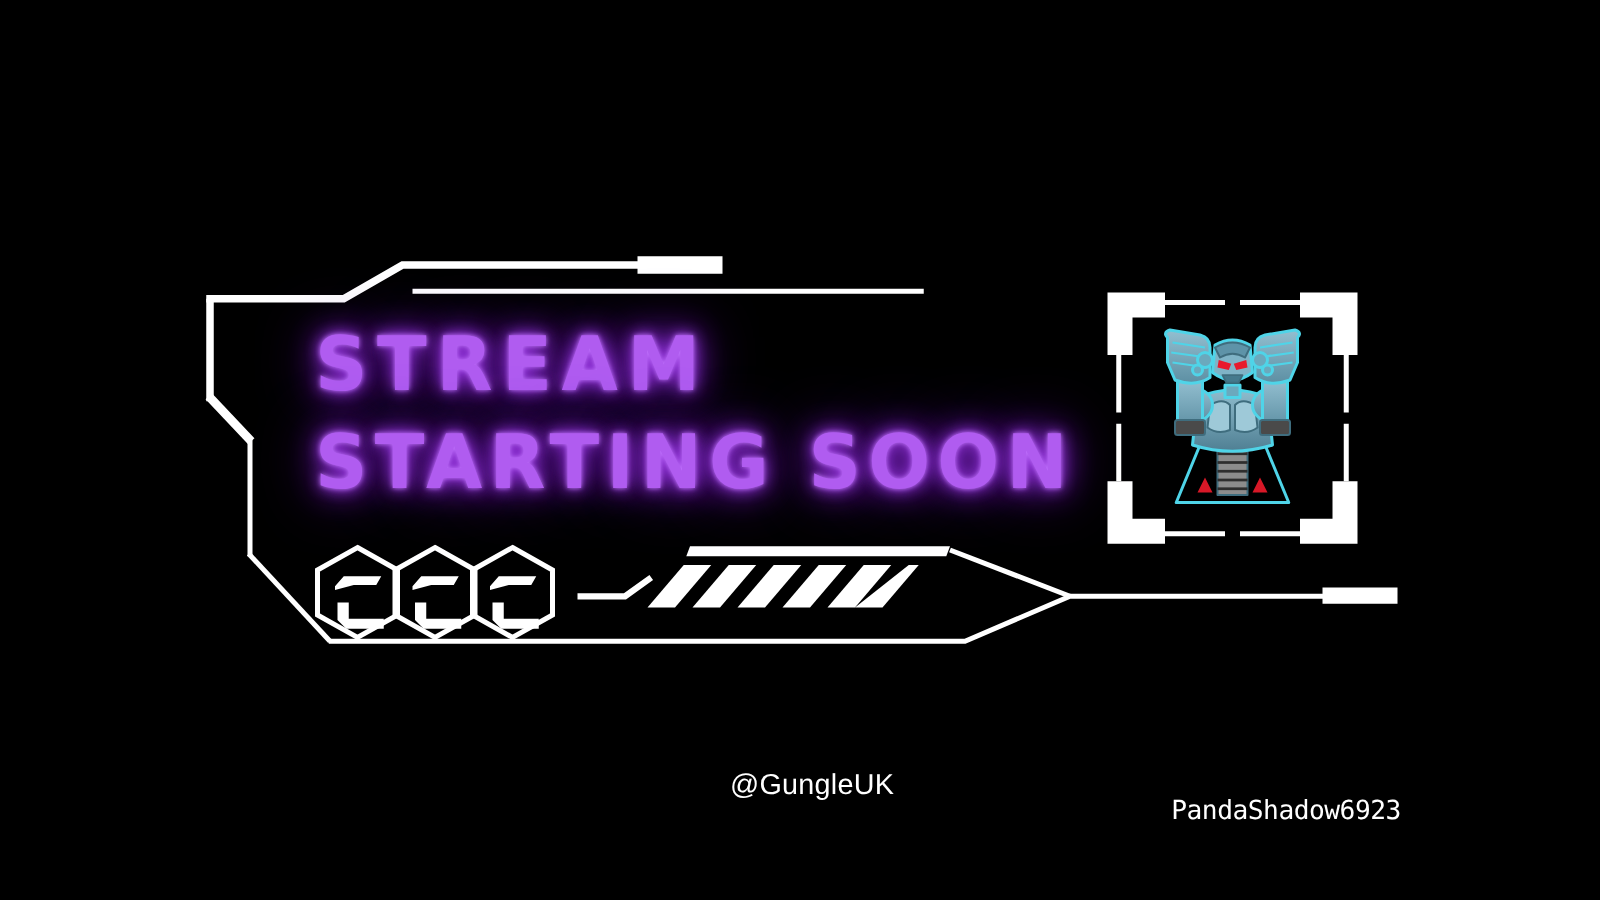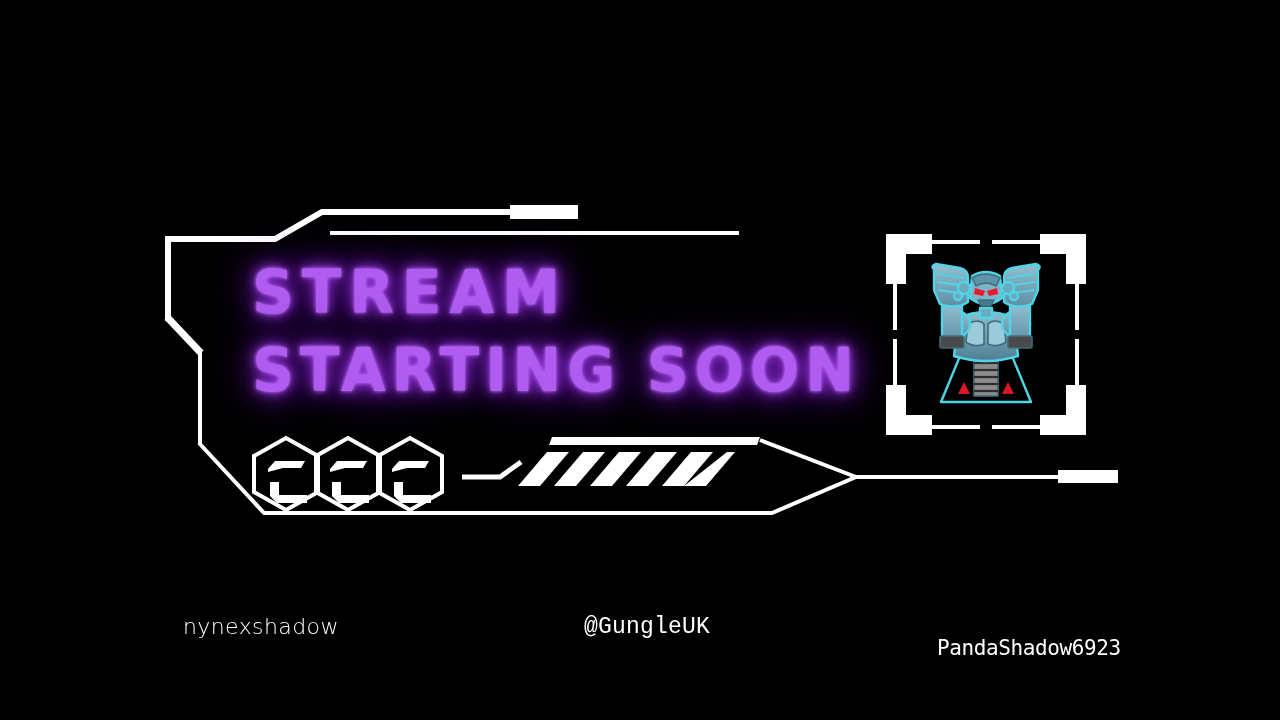--- a/index.html
+++ b/index.html
@@ -96,21 +96,21 @@
     top: 614px;
     font-family: "DejaVu Sans", sans-serif;
     font-size: 22px;
     font-weight: 300;
     letter-spacing: 0.4px;
   }
 
   #handle-twitter {
     left: 584px;
     top: 614px;
-    font-family: Liberation Mono, monospace;
+    font-family: Liberation Sans, sans-serif;
     font-size: 23px;
     letter-spacing: 0.2px;
   }
 
   #handle-discord {
     left: 937px;
     top: 623px;
     font-family: "DejaVu Sans Mono", monospace;
     font-size: 21px;
     letter-spacing: -0.4px;
@@ -269,17 +269,16 @@
         <circle cx="118" cy="52" r="4" fill="#6ba9bd"></circle>
 
         <polygon points="79,44 89,47 87,52 78,50" fill="#e8192c" stroke="none"></polygon>
         <polygon points="101,44 91,47 93,52 102,50" fill="#e8192c" stroke="none"></polygon>
 
         <path d="M82,56 L98,56 L95,62 L85,62 Z" fill="#45798c" stroke="#3f6d7e" stroke-width="1.4"></path>
       </g>
     </svg>
   </div>
 
-  <div class="handle" id="handle-twitch">nynexshadow</div>
   <div class="handle" id="handle-twitter">@GungleUK</div>
   <div class="handle" id="handle-discord">PandaShadow6923</div>
 
 </div>
 
 </body></html>

